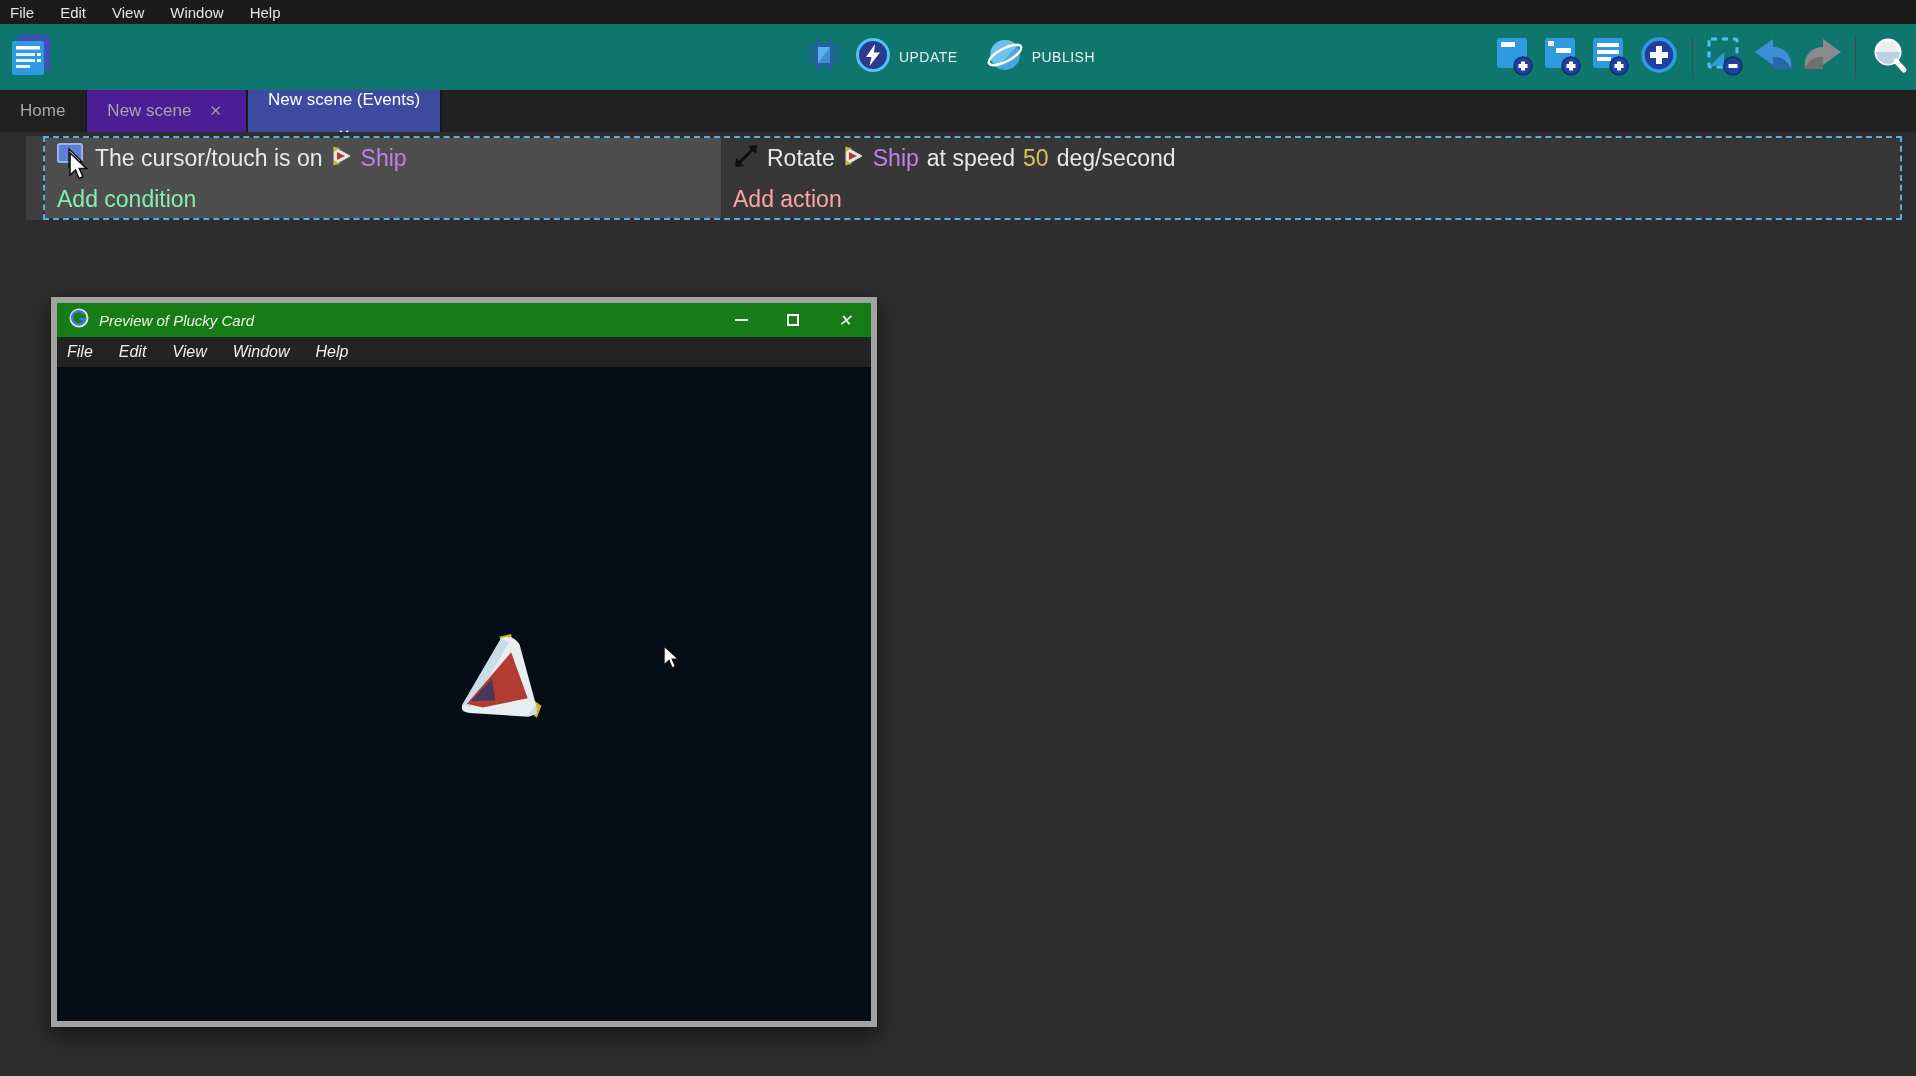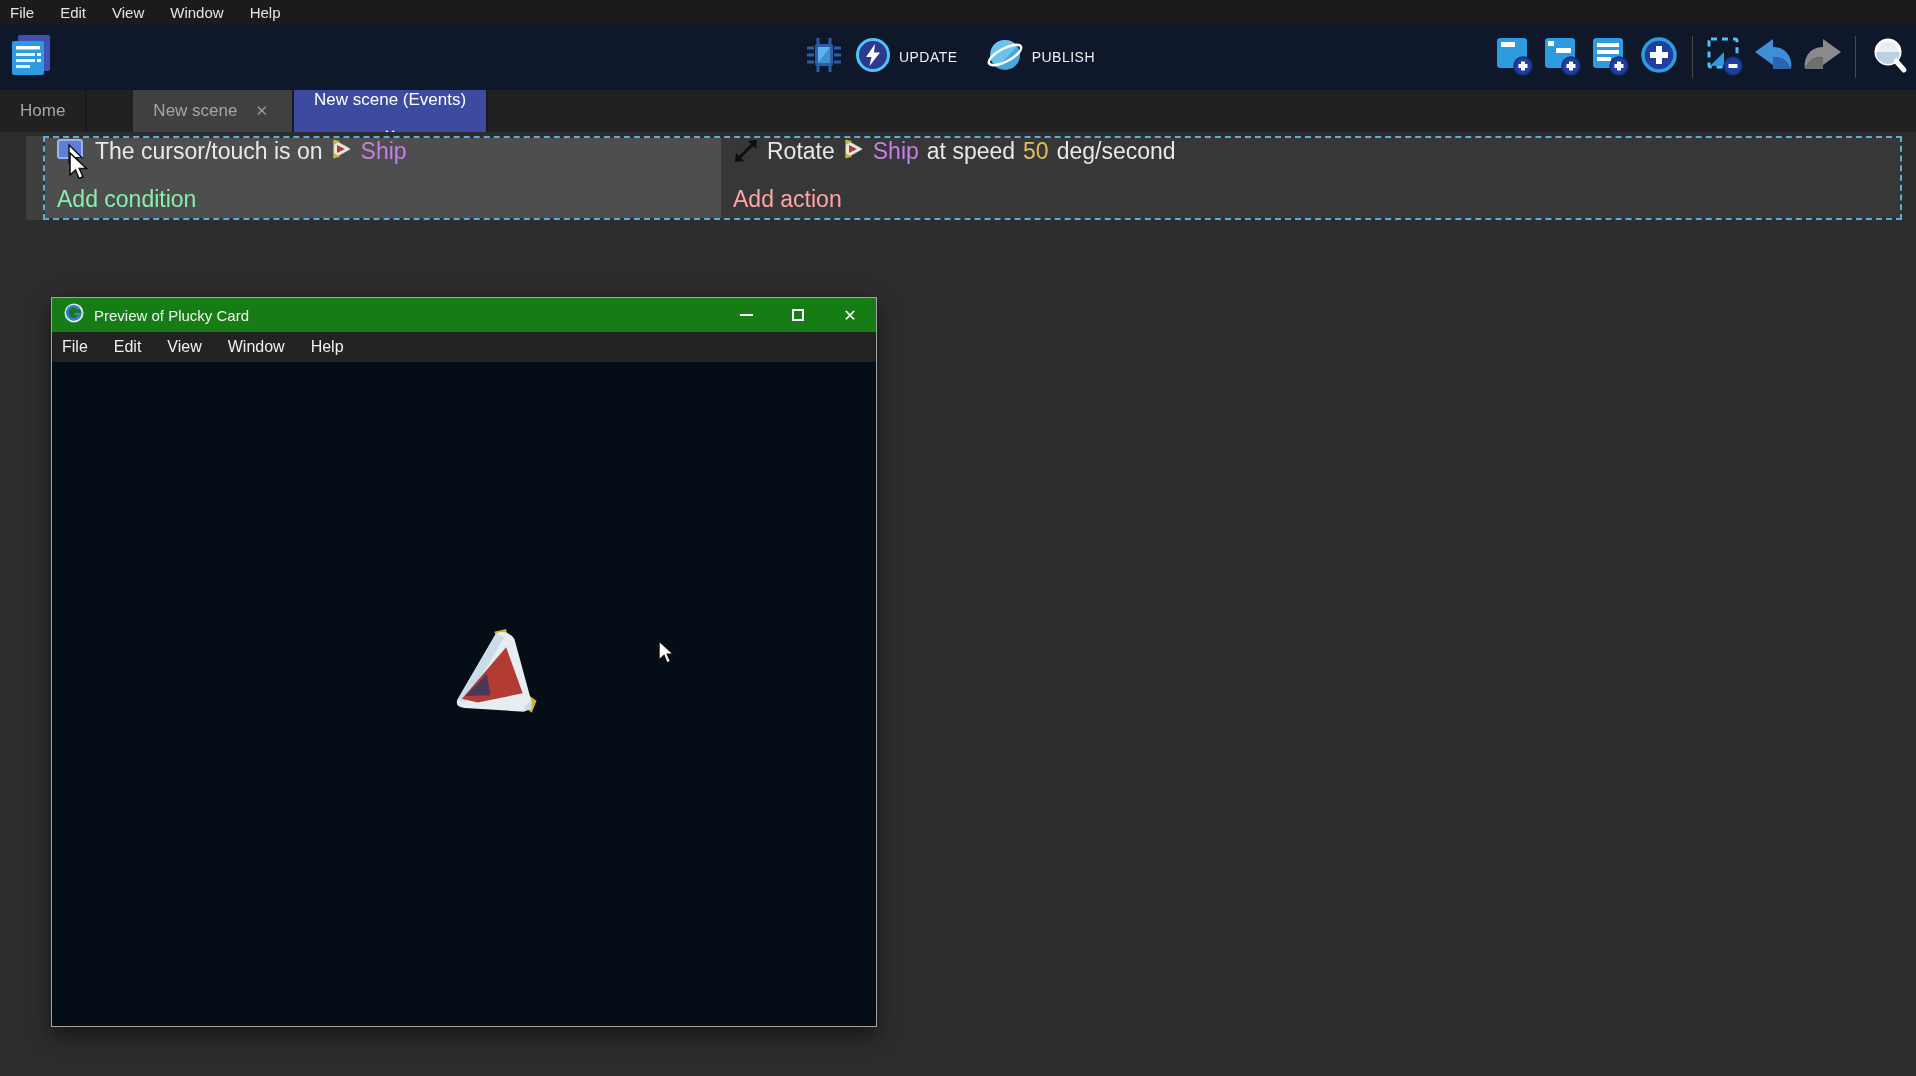--- a/index.html
+++ b/index.html
@@ -14,21 +14,21 @@
   
   .os-menubar {
     position:absolute; left:0; top:0; width:100%; height:24px;
     background:#1b1b1b; display:flex; align-items:center;
     padding-left:10px; gap:26px; font-size:15px; color:#e4e4e4;
   }
   .os-menubar span { cursor:default; }
   
   .toolbar {
     position:absolute; left:0; top:24px; width:100%; height:66px;
-    background:#0f172a; display:flex; align-items:center;
+    background:#0f766e; display:flex; align-items:center;
   }
   .toolbar .left-group { position:absolute; left:8px; top:10px; }
   .toolbar .center-group {
     position:absolute; left:0; right:0; top:0; height:66px;
     display:flex; align-items:center; justify-content:center; gap:10px;
   }
   .toolbar .right-group {
     position:absolute; right:6px; top:0; height:66px;
     display:flex; align-items:center; gap:6px;
   }
@@ -39,55 +39,56 @@
   .tabbar {
     position:absolute; left:0; top:90px; width:100%; height:42px;
     background:#212121; display:flex; align-items:stretch;
   }
   .tab {
     display:flex; align-items:center; gap:14px; padding:0 20px;
     font-size:17px; color:#a6a6a6; background:#212121; cursor:pointer;
     border-right:2px solid #191919;
   }
   .tab.plain { background:transparent; border-right:2px solid #191919; }
-  .tab.inactive { background:#404040;margin-left:46px; }
+  .tab.inactive { background:#4c1d95; }
   .tab.active { background:#3c4ba0; color:#ffffff;flex-direction:column; }
   .tab .close { font-size:15px; color:#9a9a9a; padding:2px 4px; }
   .tab.active .close { color:#ffffff; }
   
   .events-area { position:absolute; left:0; top:132px; width:100%; height:160px; background:#2d2d2d; }
   .event-margin { position:absolute; left:26px; top:4px; width:17px; height:84px; background:#3e3e3e; }
   .event-box {
     position:absolute; left:43px; right:14px; top:4px; height:84px;
     border:2px dashed #58aed8; display:flex;
   }
   .cond-cell { width:676px; background:#4e4e4e; }
   .act-cell  { flex:1; background:#373737; }
   .ev-line {
-    height:41px; display:flex; align-items:flex-start; gap:8px;
+    height:41px; display:flex; align-items:center; gap:8px;
     padding-left:12px; font-size:23px; white-space:nowrap;
   }
   .ev-placeholder { height:41px; display:flex; align-items:center; padding-left:12px; font-size:23px; }
   .cond-cell .ev-placeholder { color:#86efac; }
   .act-cell  .ev-placeholder { color:#fca5a5; }
   .obj-name { color:#c57fe8; font-weight:normal; }
   .num-val  { color:#dfc05e; }
   .add-event-row {
     position:absolute; left:0; top:96px; width:100%; height:40px;
     display:flex; align-items:center; justify-content:space-between;
     padding:0 22px 0 40px; font-size:25px; color:#757575;
   }
   .add-event-row .add-more-label { color:#6b6b6b; }
   
   .preview-window {
     position:absolute; left:51px; top:297px; width:826px; height:730px;
     display:flex; flex-direction:column;
-    border:1px solid #a3a3a3;
+    border:6px solid #a3a3a3;
     box-shadow:0 8px 22px rgba(0,0,0,0.55);
     background:#050e17;
+    font-style:italic;
   }
   .pv-titlebar {
     height:34px; background:#167d16; display:flex; align-items:center;
     padding-left:12px; gap:10px; flex:0 0 auto;
   }
   .pv-title { font-size:15px; color:#f2f2f2; flex:1; }
   .pv-controls { display:flex; height:34px; flex:0 0 auto; }
   .pv-ctrl {
     width:52px; height:34px; display:flex; align-items:center; justify-content:center;
     color:#ffffff; font-size:13px; cursor:pointer;

